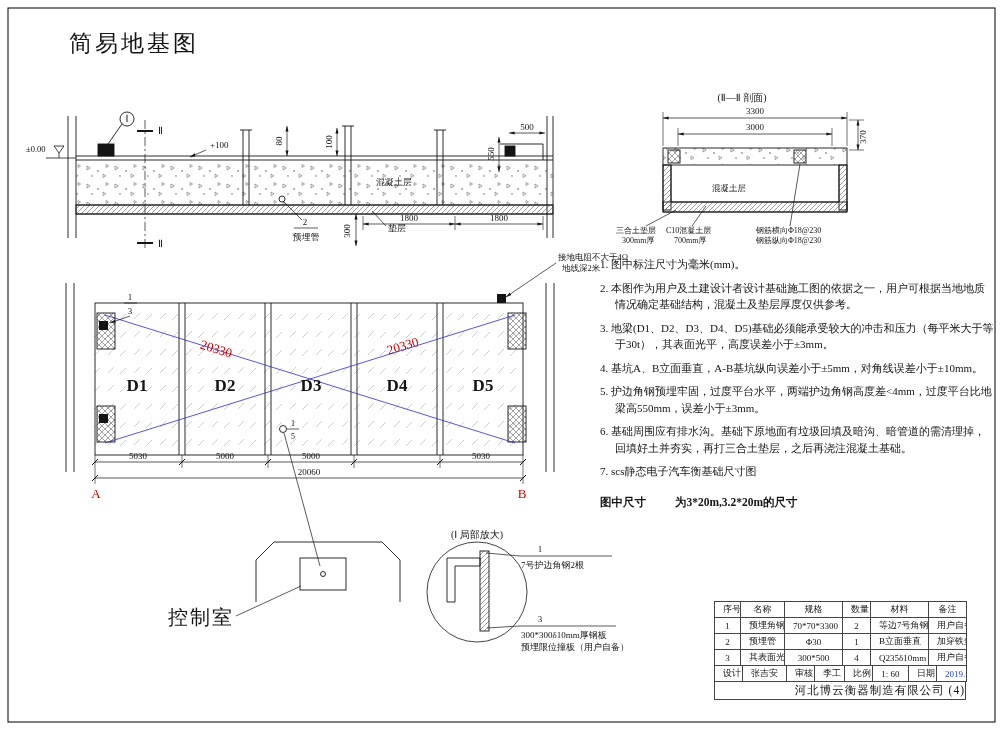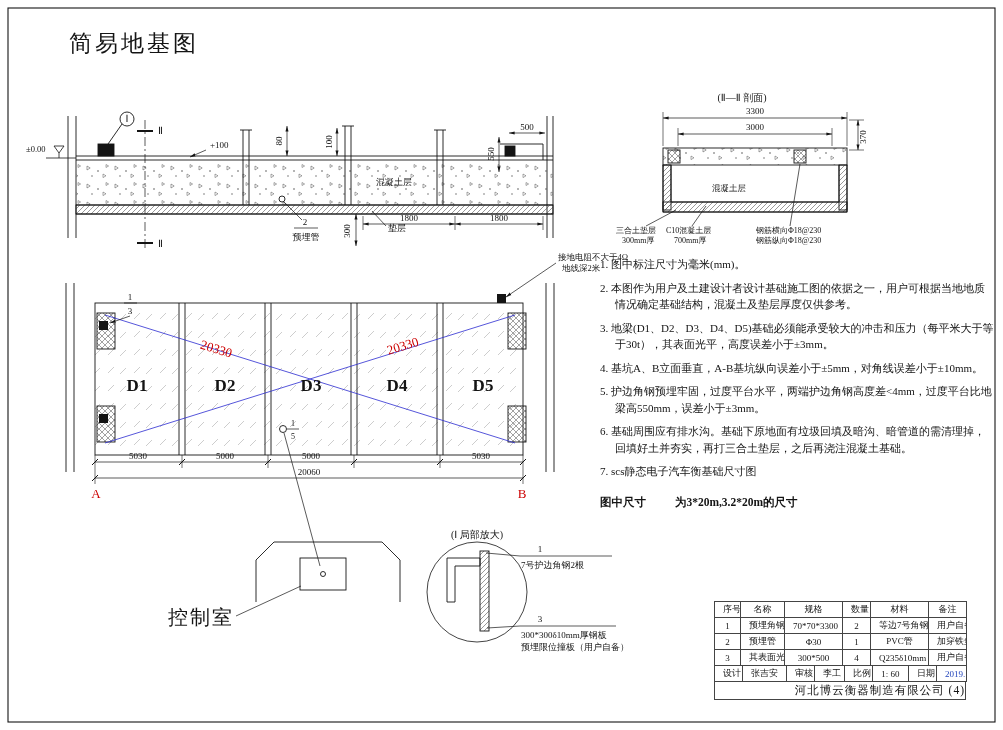--- a/index.html
+++ b/index.html
@@ -307,21 +307,21 @@
       <td>70*70*3300</td>
       <td>2</td>
       <td>等边7号角钢</td>
       <td>用户自备</td>
     </tr>
     <tr>
       <td>2</td>
       <td>预埋管</td>
       <td>Φ30</td>
       <td>1</td>
-      <td>PVC管</td>
+      <td>B立面垂直</td>
       <td>加穿铁丝</td>
     </tr>
     <tr>
       <td>3</td>
       <td>其表面光平</td>
       <td>300*500</td>
       <td>4</td>
       <td>Q235δ10mm</td>
       <td>用户自备</td>
     </tr>

